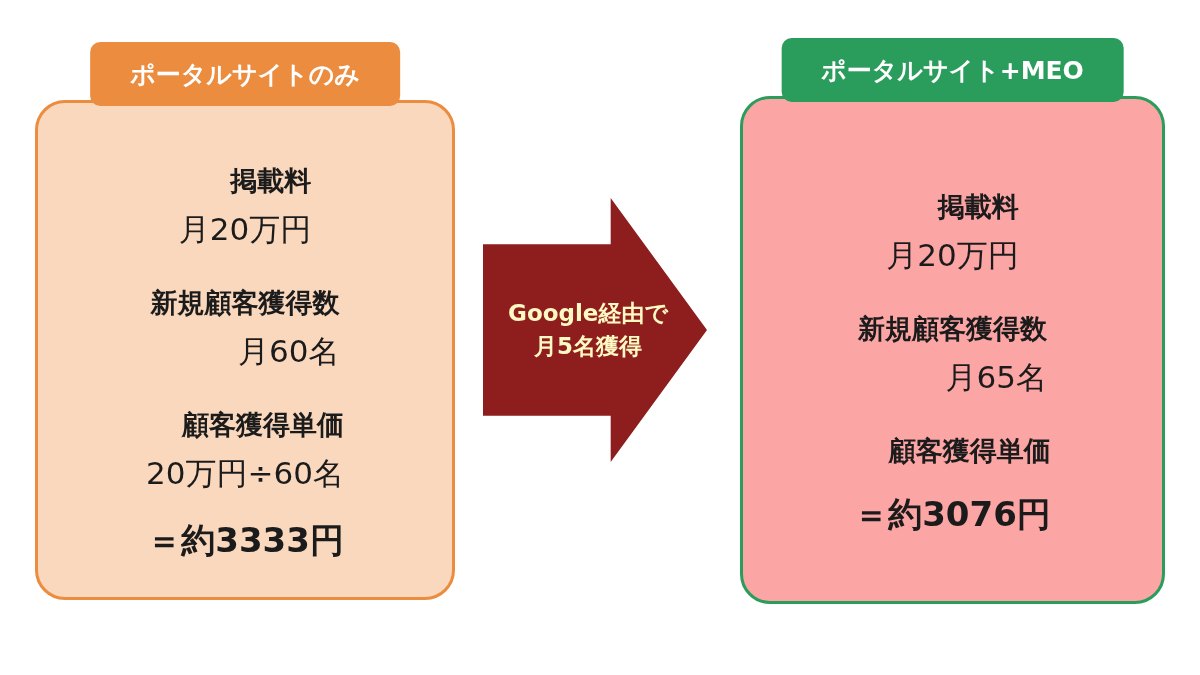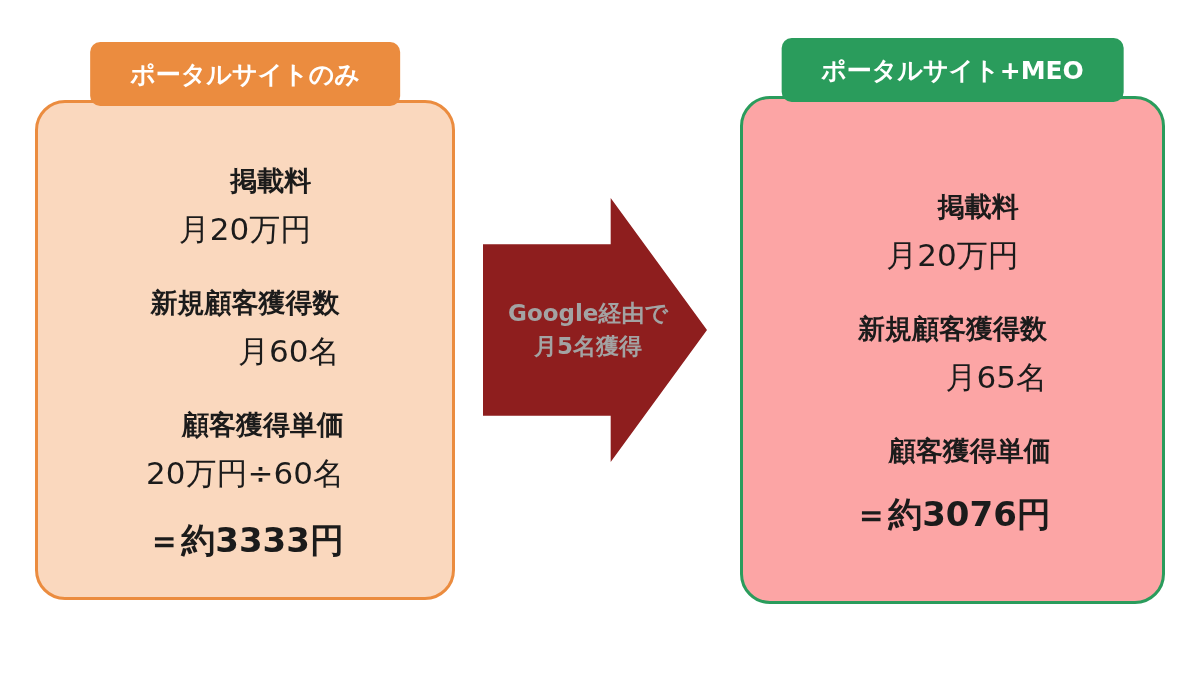--- a/index.html
+++ b/index.html
@@ -69,21 +69,21 @@
     left: 483px; top: 198px;
     width: 224px; height: 264px;
     background: #8E1E1E;
     -webkit-clip-path: polygon(0 17.5%, 57% 17.5%, 57% 0, 100% 50%, 57% 100%, 57% 82.5%, 0 82.5%);
     clip-path: polygon(0 17.5%, 57% 17.5%, 57% 0, 100% 50%, 57% 100%, 57% 82.5%, 0 82.5%);
     display: flex;
     align-items: center;
     justify-content: center;
   }
   .arrow-text {
-    color: #a3a3a3;
+    color: #fef9c3;
     font-weight: bold;
     font-size: 23px;
     line-height: 1.45;
     text-align: center;
     margin-right: 14px;
   }
 </style>
 </head>
 <body>
 

